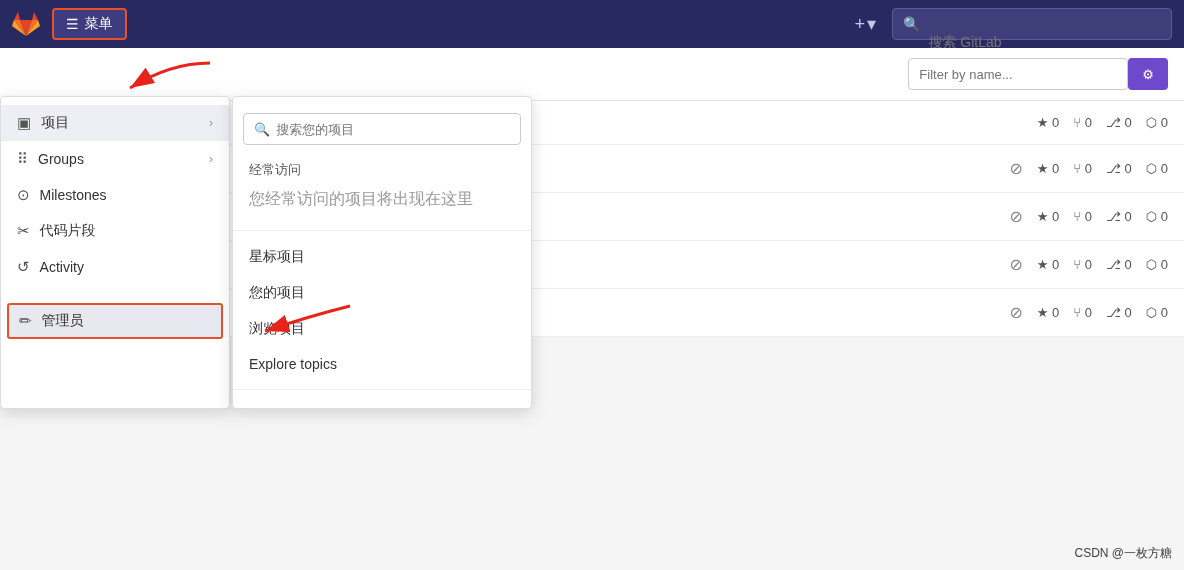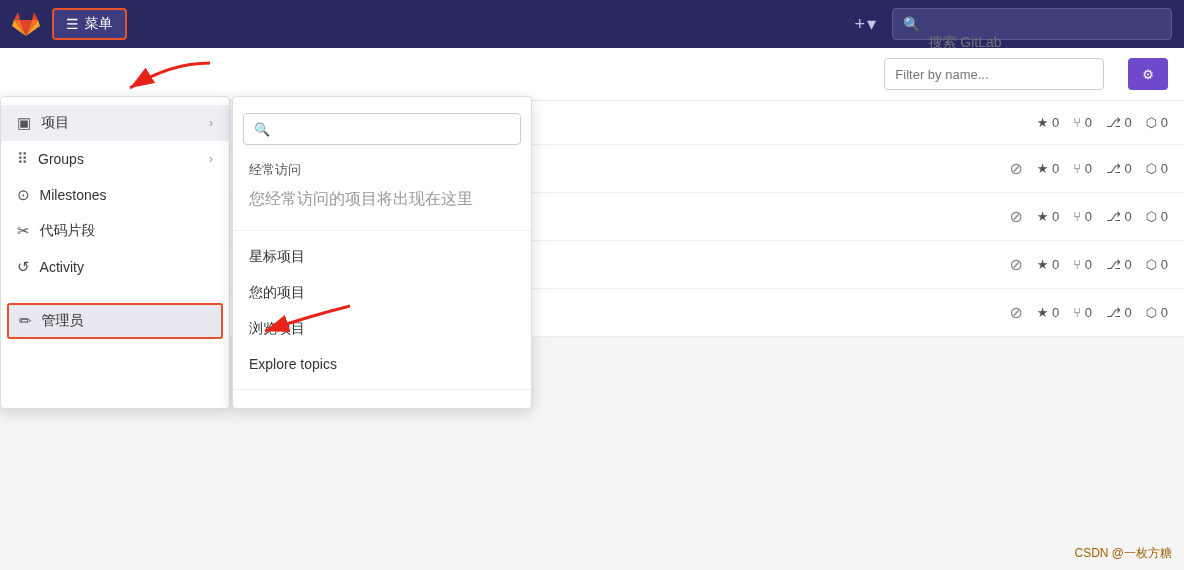--- a/index.html
+++ b/index.html
@@ -72,21 +72,21 @@
       min-height: 522px;
       position: relative;
     }
 
     
     .filter-bar {
       background: #fff;
       padding: 10px 16px;
       display: flex;
       align-items: center;
-      gap: 24px;
+      gap: 0;
       border-bottom: 1px solid #e5e5e5;
     }
     .filter-input {
       border: 1px solid #ccc;
       border-radius: 4px;
       height: 32px;
       width: 220px;
       padding: 0 10px;
       font-size: 13px;
       color: #555;
@@ -114,21 +114,21 @@
       display: flex;
       align-items: center;
       gap: 3px;
     }
 
     
     .watermark {
       position: absolute;
       bottom: 8px;
       right: 12px;
-      color: #a16207;
+      color: #404040;
       font-size: 12px;
     }
 
     
     .dropdown-overlay {
       position: absolute;
       top: 48px;
       left: 0;
       width: 660px;
       background: transparent;
@@ -363,20 +363,21 @@
         <div class="menu-item-left">
           <span class="menu-icon">✏</span>
           <span>管理员</span>
         </div>
       </div>
     </div>
 
     <div class="projects-panel">
       <div class="projects-search">
         <span>🔍</span>
+        <input type="text" placeholder="搜索您的项目" style="">
       </div>
       <div class="projects-section-label">经常访问</div>
       <div class="projects-empty">您经常访问的项目将出现在这里</div>
       <hr class="projects-divider">
       <a class="projects-link">星标项目</a>
       <a class="projects-link">您的项目</a>
       <a class="projects-link">浏览项目</a>
       <a class="projects-link">Explore topics</a>
       <hr class="projects-divider">
     </div>

